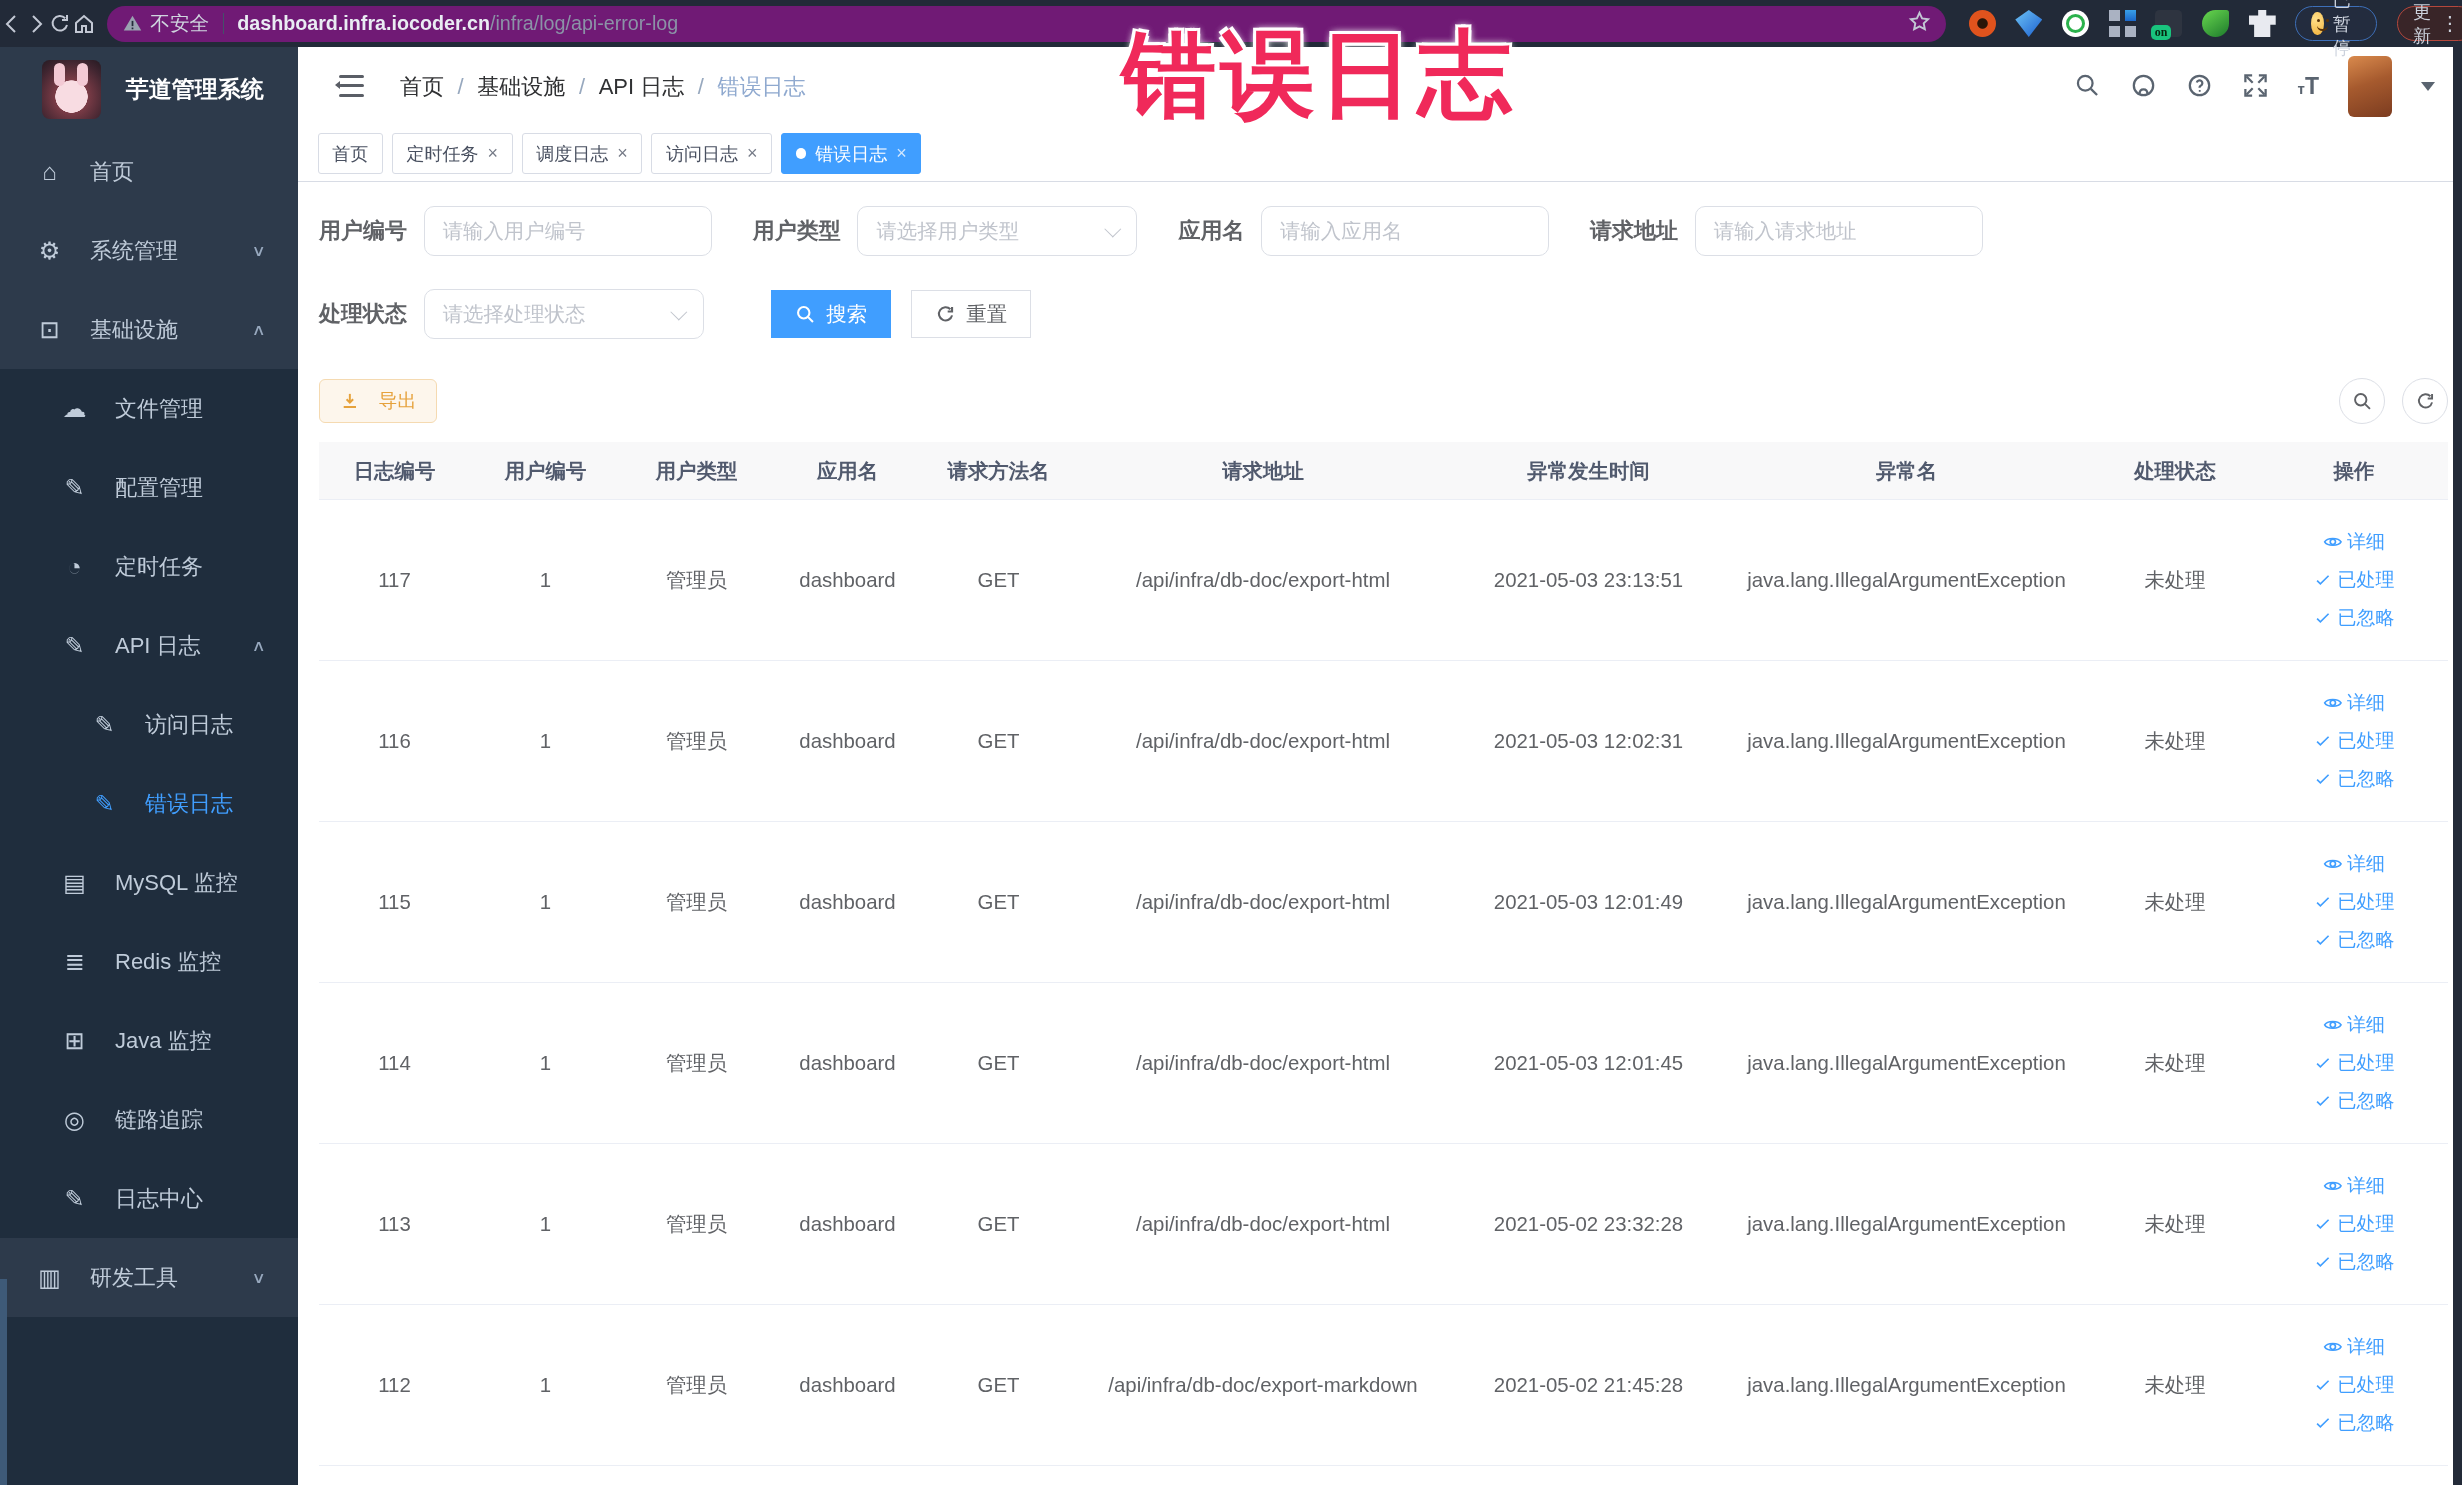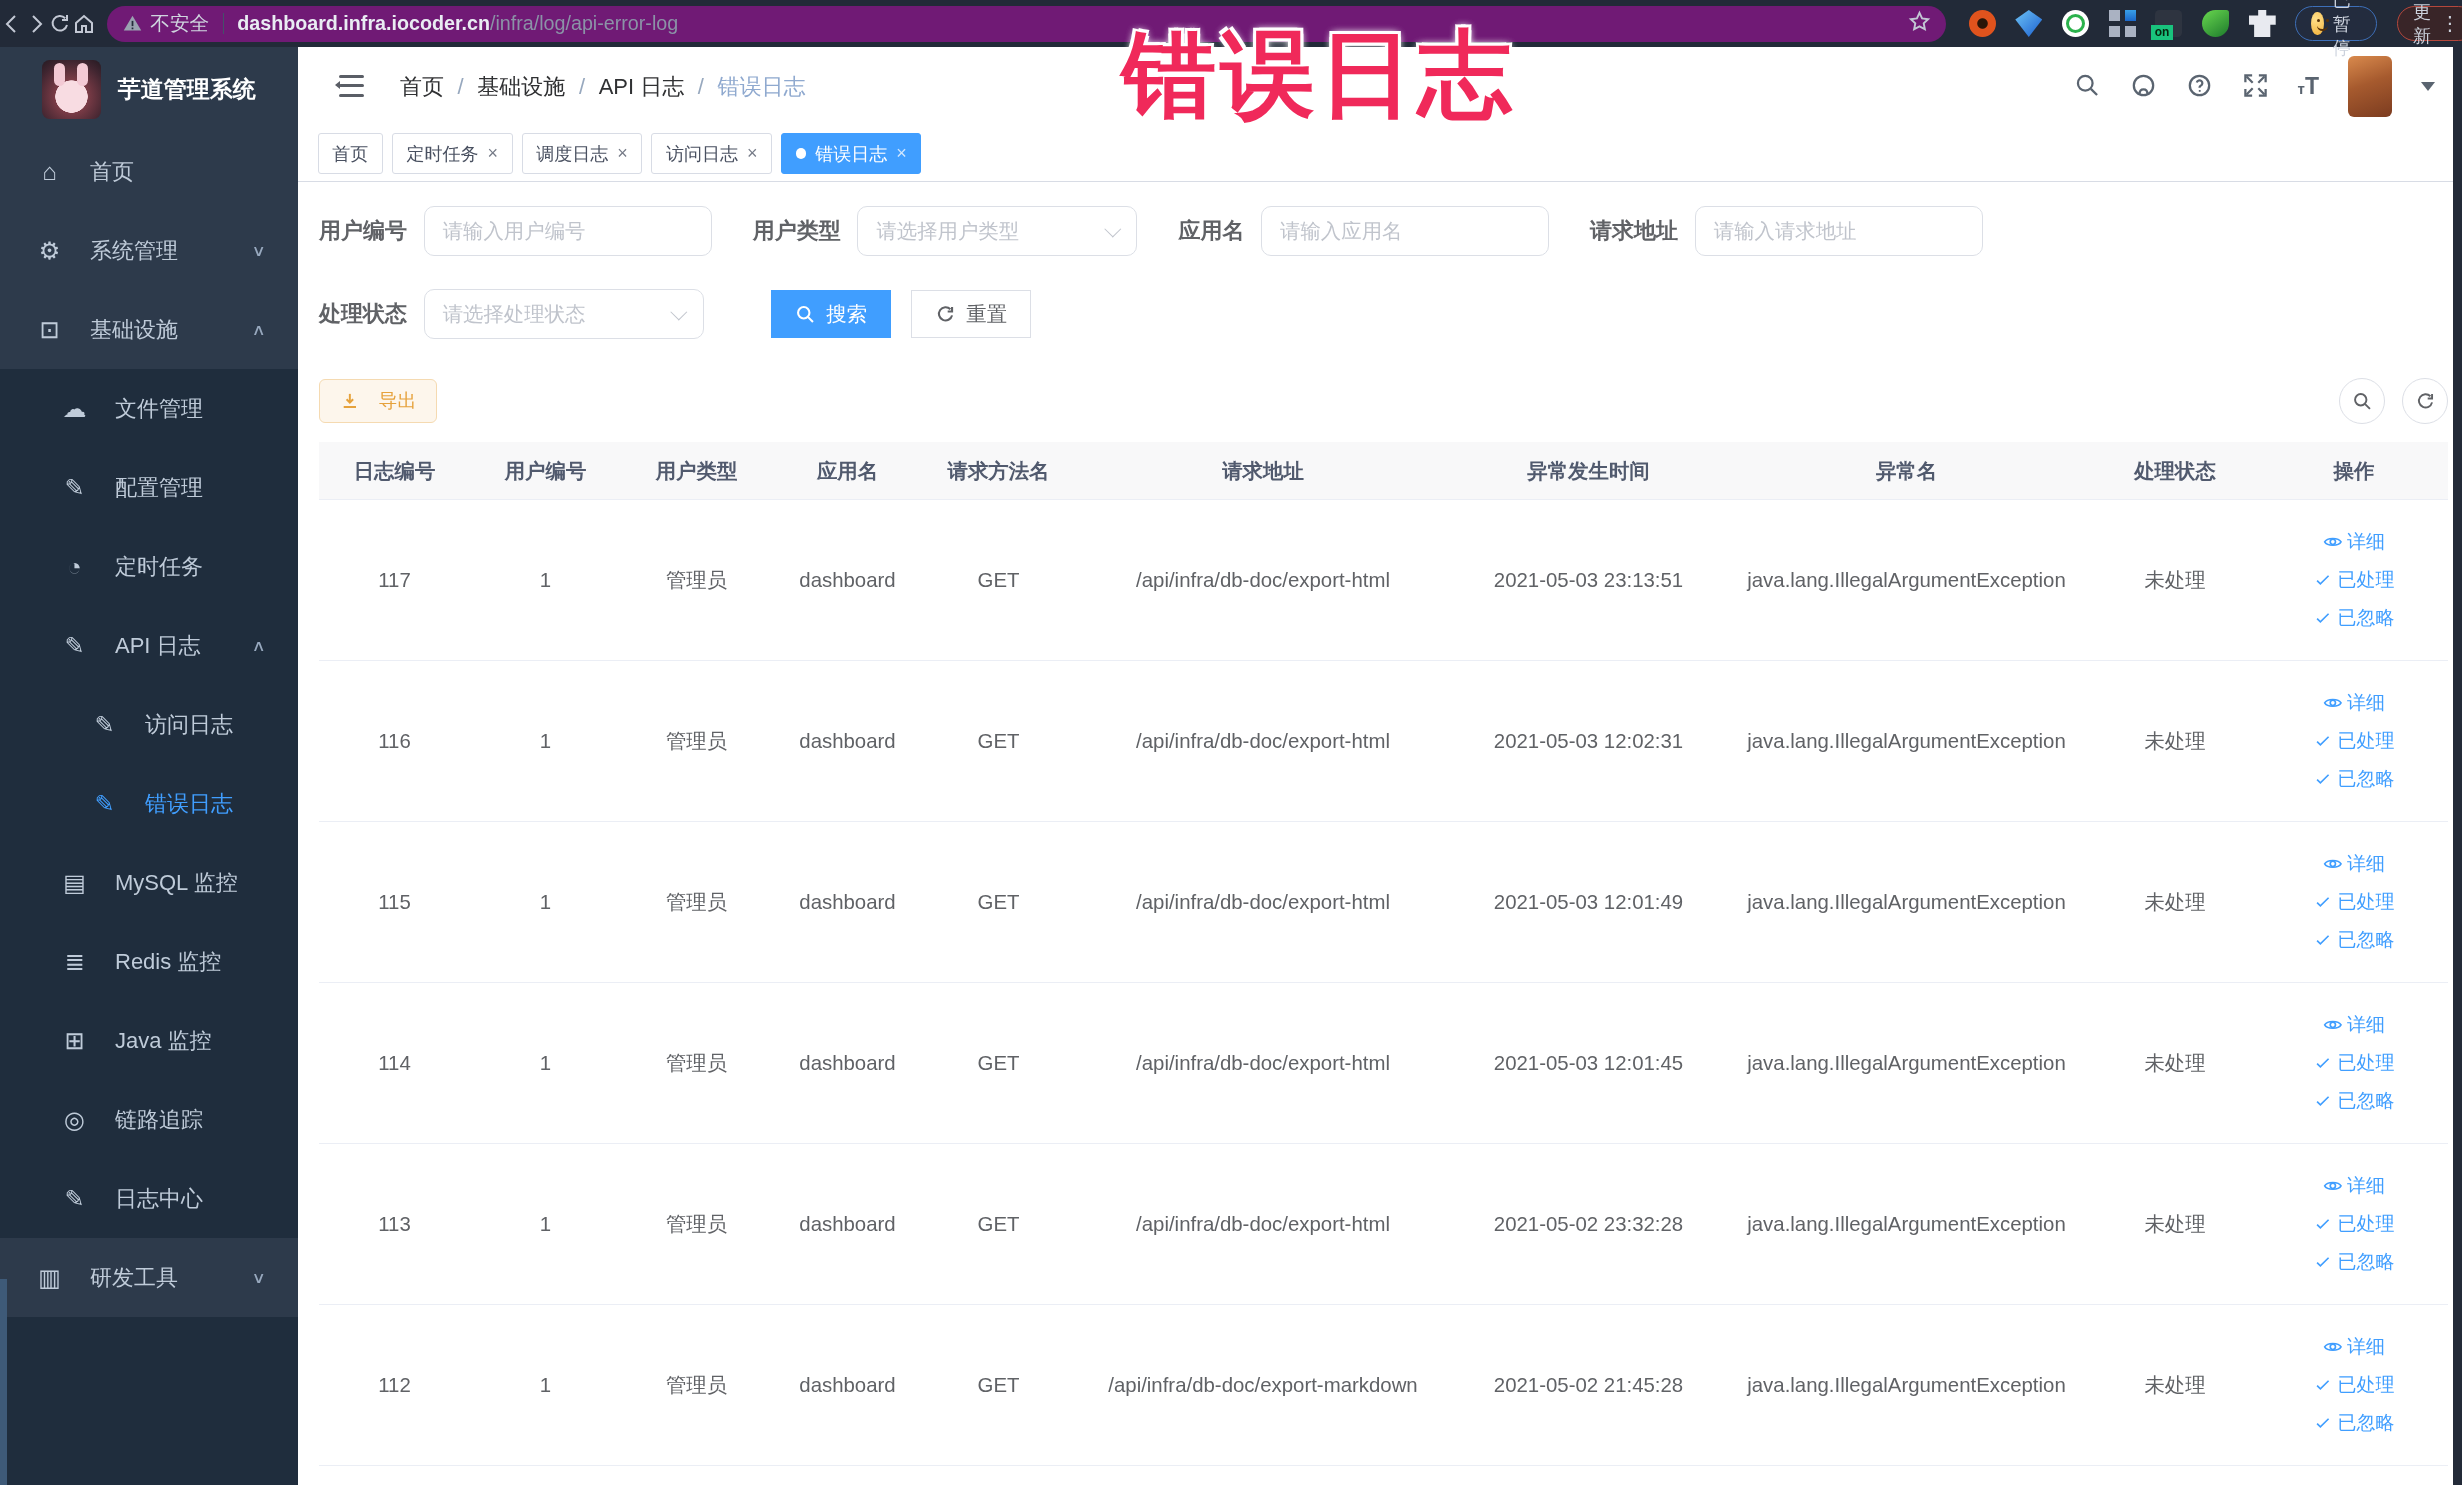--- a/index.html
+++ b/index.html
@@ -25,41 +25,41 @@
   .ext-gem{background:linear-gradient(135deg,#6ec4f5,#1b5fd0);clip-path:polygon(50% 0,100% 35%,50% 100%,0 35%);}
   .ext-check{border-radius:50%;background:#fff;}
   .ext-check::after{content:"";position:absolute;inset:3.8px;border-radius:50%;border:3.8px solid #2bb24c;}
   .ext-blocks{background:
      linear-gradient(#aab2c2,#aab2c2) 0 0/11.4px 11.4px no-repeat,
      linear-gradient(#aab2c2,#aab2c2) 0 16px/11.4px 11.4px no-repeat,
      linear-gradient(#aab2c2,#aab2c2) 16px 16px/11.4px 11.4px no-repeat,
      linear-gradient(#39a0e8,#1b66c9) 16px 0/11.4px 11.4px no-repeat;}
   .ext-git{background:#2e3440;border-radius:4.5px;}
   .ext-git .badge{position:absolute;left:-4.5px;bottom:-3px;background:#19c37d;color:#06250f;
-                  font-size:12px;font-weight:700;padding:0.8px 3.8px;border-radius:0;line-height:13.6px;}
+                  font-size:12px;font-weight:700;padding:0.8px 3.8px;border-radius:5px;line-height:13.6px;font-family:Liberation Serif, serif;}
   .ext-leaf{background:linear-gradient(145deg,#69d84f,#1d7a2c);border-radius:50% 10% 50% 50%;}
   .ext-puzzle{background:#e8eaf0;clip-path:polygon(0 20%,35% 20%,35% 0,65% 0,65% 20%,100% 20%,100% 55%,80% 55%,80% 100%,20% 100%,20% 55%,0 55%);}
   .pill{display:flex;align-items:center;gap:9px;height:33px;border-radius:18px;padding:0 15px;
         font-size:18px;color:#ccd2dd;margin-left:19.7px;}
   .pill-paused{border:1.5px solid #3d6fb8;background:#232c3e;}
   .pill-update{border:1.5px solid #b4473c;background:#392528;}
   .face{width:23px;height:23px;border-radius:50%;background:radial-gradient(circle at 35% 30%,#ffe08a,#f3b33c);position:relative;}
   .face::before{content:"";position:absolute;left:5.3px;top:6.8px;width:3px;height:3px;border-radius:50%;
                 background:#5a3206;box-shadow:9px 0 0 #5a3206;}
   .face::after{content:"";position:absolute;left:6px;top:10.6px;width:10.6px;height:6px;border-bottom:2.3px solid #5a3206;border-radius:0 0 7.6px 7.6px;}
   .vdots{font-size:19.7px;color:#ccd2dd;letter-spacing:0;}
 
   
   .sidebar{position:absolute;left:0;top:47px;width:298px;bottom:0;background:#1f2d3d;z-index:10;}
   .logo-row{height:85px;background:#2d3a4b;display:flex;align-items:center;padding-left:42px;gap:16.7px;}
   .logo-img{width:59px;height:59px;border-radius:7.6px;position:relative;overflow:hidden;
             background:radial-gradient(circle at 50% 62%,#f8dce2 0 34%,#7a3b46 35%,#402530 75%,#241a22 100%);}
   .logo-img::before{content:"";position:absolute;left:12px;top:3px;width:10.6px;height:23px;border-radius:6px;
             background:#f3c9d4;box-shadow:23px 0 0 #f3c9d4;}
-  .logo-title{color:#fff;font-size:23px;font-weight:700;}
+  .logo-title{color:#fff;font-size:23px;font-weight:700;margin-left:8px;}
   .menu{position:relative;}
   .side-item{height:79px;display:flex;align-items:center;color:#bfcbd9;font-size:22px;cursor:pointer;}
   .side-item .s-ico{width:33px;margin-right:24px;text-align:center;font-size:24px;color:#bfcbd9;}
   .lv1{background:#2d3a4b;padding-left:33px;}
   .lv2{background:#1f2d3d;padding-left:58px;}
   .lv3{background:#1f2d3d;padding-left:88px;}
   .side-item.active, .side-item.active .s-ico{color:#409eff;}
   .chev{margin-left:auto;margin-right:32px;color:#97a8be;font-size:19.7px;transform:scaleY(.8);}
   .side-scroll{position:absolute;left:0;top:1232px;bottom:0;width:6.8px;background:#3e5a78;}
 

